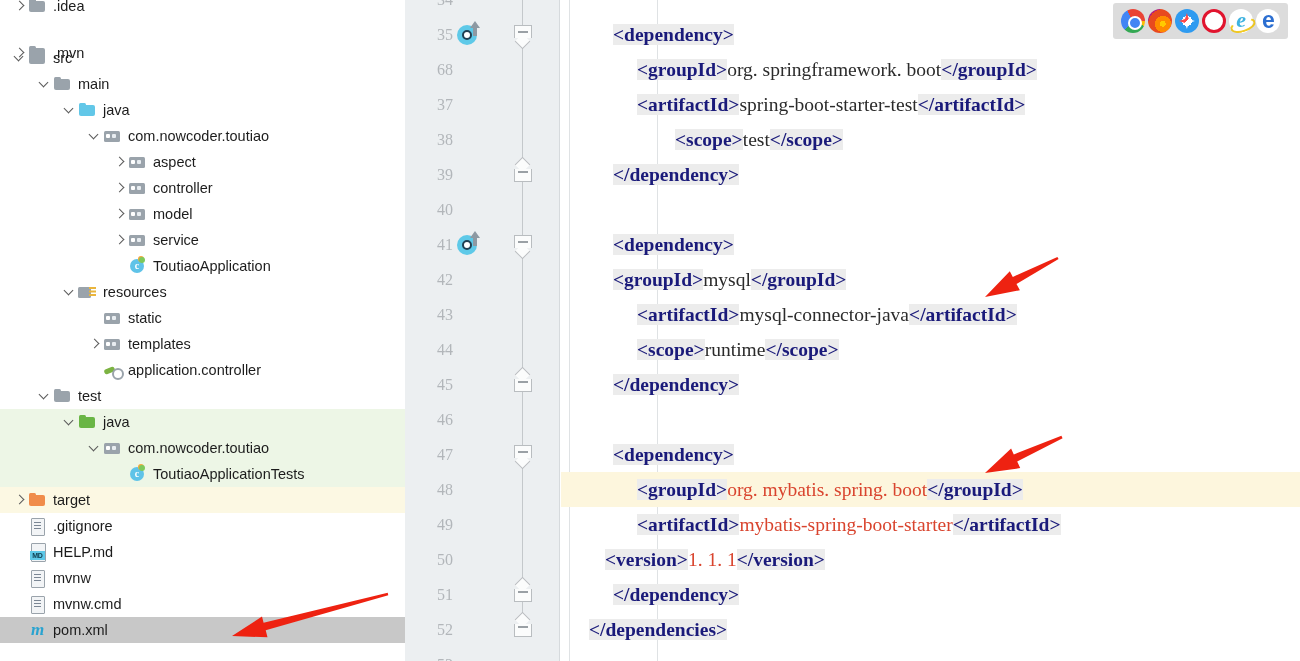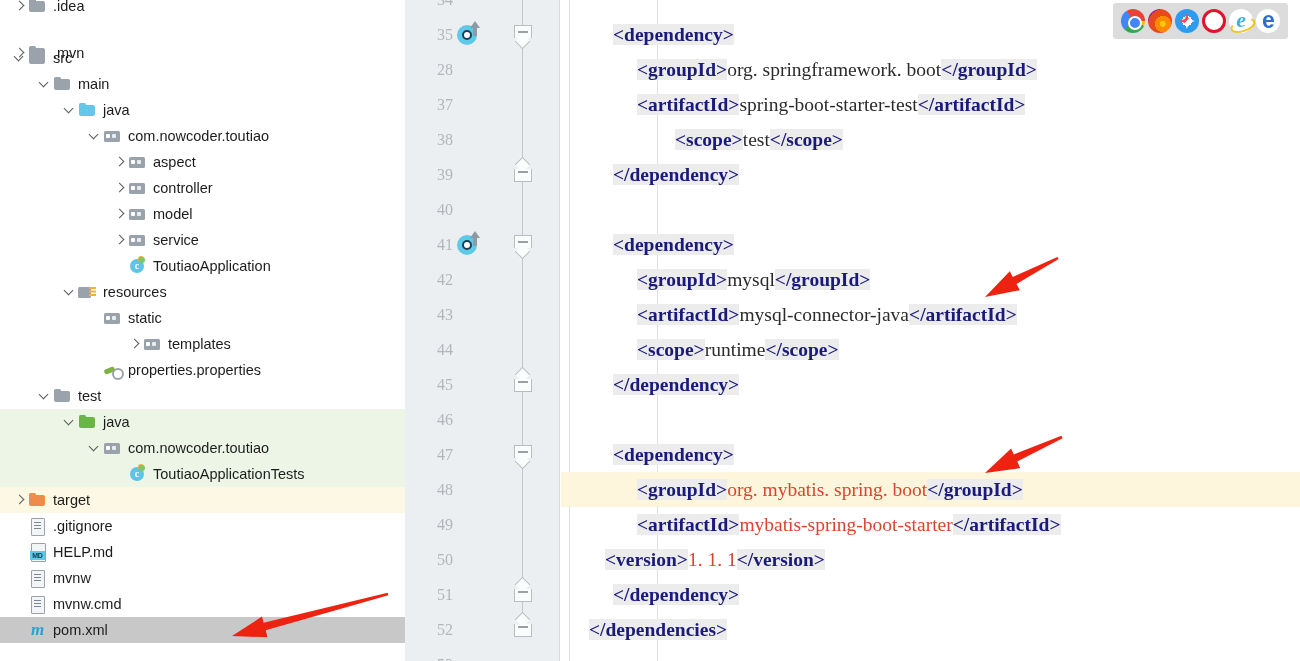--- a/index.html
+++ b/index.html
@@ -421,31 +421,31 @@
       <div class="chev down"></div>
       <div class="ic resfolder gray"></div>
       <span class="tree-label">resources</span>
     </div>
     <div class="tree-row " style="position: absolute; left: 0px; right: 0px; top: 305px;">
       <div style="width: 87px; flex: 0 0 auto;"></div>
       <div class="chev "></div>
       <div class="ic pkg gray"></div>
       <span class="tree-label">static</span>
     </div>
-    <div class="tree-row " style="position: absolute; left: 0px; right: 0px; top: 331px; margin-left: 40px;">
+    <div class="tree-row " style="position: absolute; left: 0px; right: 0px; top: 331px;">
       <div style="width: 87px; flex: 0 0 auto;"></div>
       <div class="chev right"></div>
       <div class="ic pkg gray"></div>
       <span class="tree-label">templates</span>
     </div>
     <div class="tree-row " style="position: absolute; left: 0px; right: 0px; top: 357px;">
       <div style="width: 87px; flex: 0 0 auto;"></div>
       <div class="chev "></div>
       <div class="ic props green"></div>
-      <span class="tree-label">properties.properties</span>
+      <span class="tree-label">application.controller</span>
     </div>
     <div class="tree-row " style="position: absolute; left: 0px; right: 0px; top: 383px;">
       <div style="width: 37px; flex: 0 0 auto;"></div>
       <div class="chev down"></div>
       <div class="ic folder gray"></div>
       <span class="tree-label">test</span>
     </div>
     <div class="tree-row hl-green" style="position: absolute; left: 0px; right: 0px; top: 409px;">
       <div style="width: 62px; flex: 0 0 auto;"></div>
       <div class="chev down"></div>
@@ -499,21 +499,21 @@
       <div class="chev "></div>
       <div class="ic maven blue"></div>
       <span class="tree-label">pom.xml</span>
     </div>
   </div>
 
 <div id="editor">
   <div id="gutter">
       <div class="ln" style="top: -18px;">34</div>
       <div class="ln" style="top: 17px;">35</div>
-      <div class="ln" style="top: 52px;">28</div>
+      <div class="ln" style="top: 52px;">68</div>
       <div class="ln" style="top: 87px;">37</div>
       <div class="ln" style="top: 122px;">38</div>
       <div class="ln" style="top: 157px;">39</div>
       <div class="ln" style="top: 192px;">40</div>
       <div class="ln" style="top: 227px;">41</div>
       <div class="ln" style="top: 262px;">42</div>
       <div class="ln" style="top: 297px;">43</div>
       <div class="ln" style="top: 332px;">44</div>
       <div class="ln" style="top: 367px;">45</div>
       <div class="ln" style="top: 402px;">46</div>
@@ -579,21 +579,21 @@
       <div class="indent-guide" style="left: 8px; top: 0px; height: 661px;"></div>
       <div class="indent-guide" style="left: 96px; top: 0px; height: 661px;"></div>
       <div class="code-line" style="top: -18px;"><span class="txt" style="padding-left: 4px;"></span></div>
       <div class="code-line" style="top: 17px;"><span class="txt" style="padding-left: 52px;"><span class="tag">&lt;dependency&gt;</span></span></div>
       <div class="code-line" style="top: 52px;"><span class="txt" style="padding-left: 76px;"><span class="tag">&lt;groupId&gt;</span><span class="val">org. springframework. boot</span><span class="tag">&lt;/groupId&gt;</span></span></div>
       <div class="code-line" style="top: 87px;"><span class="txt" style="padding-left: 76px;"><span class="tag">&lt;artifactId&gt;</span><span class="val">spring-boot-starter-test</span><span class="tag">&lt;/artifactId&gt;</span></span></div>
       <div class="code-line" style="top: 122px;"><span class="txt" style="padding-left: 76px; margin-left: 38px;"><span class="tag">&lt;scope&gt;</span><span class="val">test</span><span class="tag">&lt;/scope&gt;</span></span></div>
       <div class="code-line" style="top: 157px;"><span class="txt" style="padding-left: 52px;"><span class="tag">&lt;/dependency&gt;</span></span></div>
       <div class="code-line" style="top: 192px;"><span class="txt" style="padding-left: 4px;"></span></div>
       <div class="code-line" style="top: 227px;"><span class="txt" style="padding-left: 52px;"><span class="tag">&lt;dependency&gt;</span></span></div>
-      <div class="code-line" style="top: 262px;"><span class="txt" style="padding-left: 76px;"><span class="tag">&lt;groupId&gt;</span><span class="val">mysql</span><span class="tag">&lt;/groupId&gt;</span></span></div>
+      <div class="code-line" style="top: 262px;"><span class="txt" style="padding-left: 52px;"><span class="tag">&lt;groupId&gt;</span><span class="val">mysql</span><span class="tag">&lt;/groupId&gt;</span></span></div>
       <div class="code-line" style="top: 297px;"><span class="txt" style="padding-left: 76px;"><span class="tag">&lt;artifactId&gt;</span><span class="val">mysql-connector-java</span><span class="tag">&lt;/artifactId&gt;</span></span></div>
       <div class="code-line" style="top: 332px;"><span class="txt" style="padding-left: 76px;"><span class="tag">&lt;scope&gt;</span><span class="val">runtime</span><span class="tag">&lt;/scope&gt;</span></span></div>
       <div class="code-line" style="top: 367px;"><span class="txt" style="padding-left: 52px;"><span class="tag">&lt;/dependency&gt;</span></span></div>
       <div class="code-line" style="top: 402px;"><span class="txt" style="padding-left: 4px;"></span></div>
       <div class="code-line" style="top: 437px;"><span class="txt" style="padding-left: 52px;"><span class="tag">&lt;dependency&gt;</span></span></div>
       <div class="code-line current" style="top: 472px;"><span class="txt" style="padding-left: 76px;"><span class="tag">&lt;groupId&gt;</span><span class="valred">org. mybatis. spring. boot</span><span class="tag">&lt;/groupId&gt;</span></span></div>
       <div class="code-line" style="top: 507px;"><span class="txt" style="padding-left: 76px;"><span class="tag">&lt;artifactId&gt;</span><span class="valred">mybatis-spring-boot-starter</span><span class="tag">&lt;/artifactId&gt;</span></span></div>
       <div class="code-line" style="top: 542px;"><span class="txt" style="padding-left: 44px;"><span class="tag">&lt;version&gt;</span><span class="valred">1. 1. 1</span><span class="tag">&lt;/version&gt;</span></span></div>
       <div class="code-line" style="top: 577px;"><span class="txt" style="padding-left: 52px;"><span class="tag">&lt;/dependency&gt;</span></span></div>
       <div class="code-line" style="top: 612px;"><span class="txt" style="padding-left: 28px;"><span class="tag">&lt;/dependencies&gt;</span></span></div>

